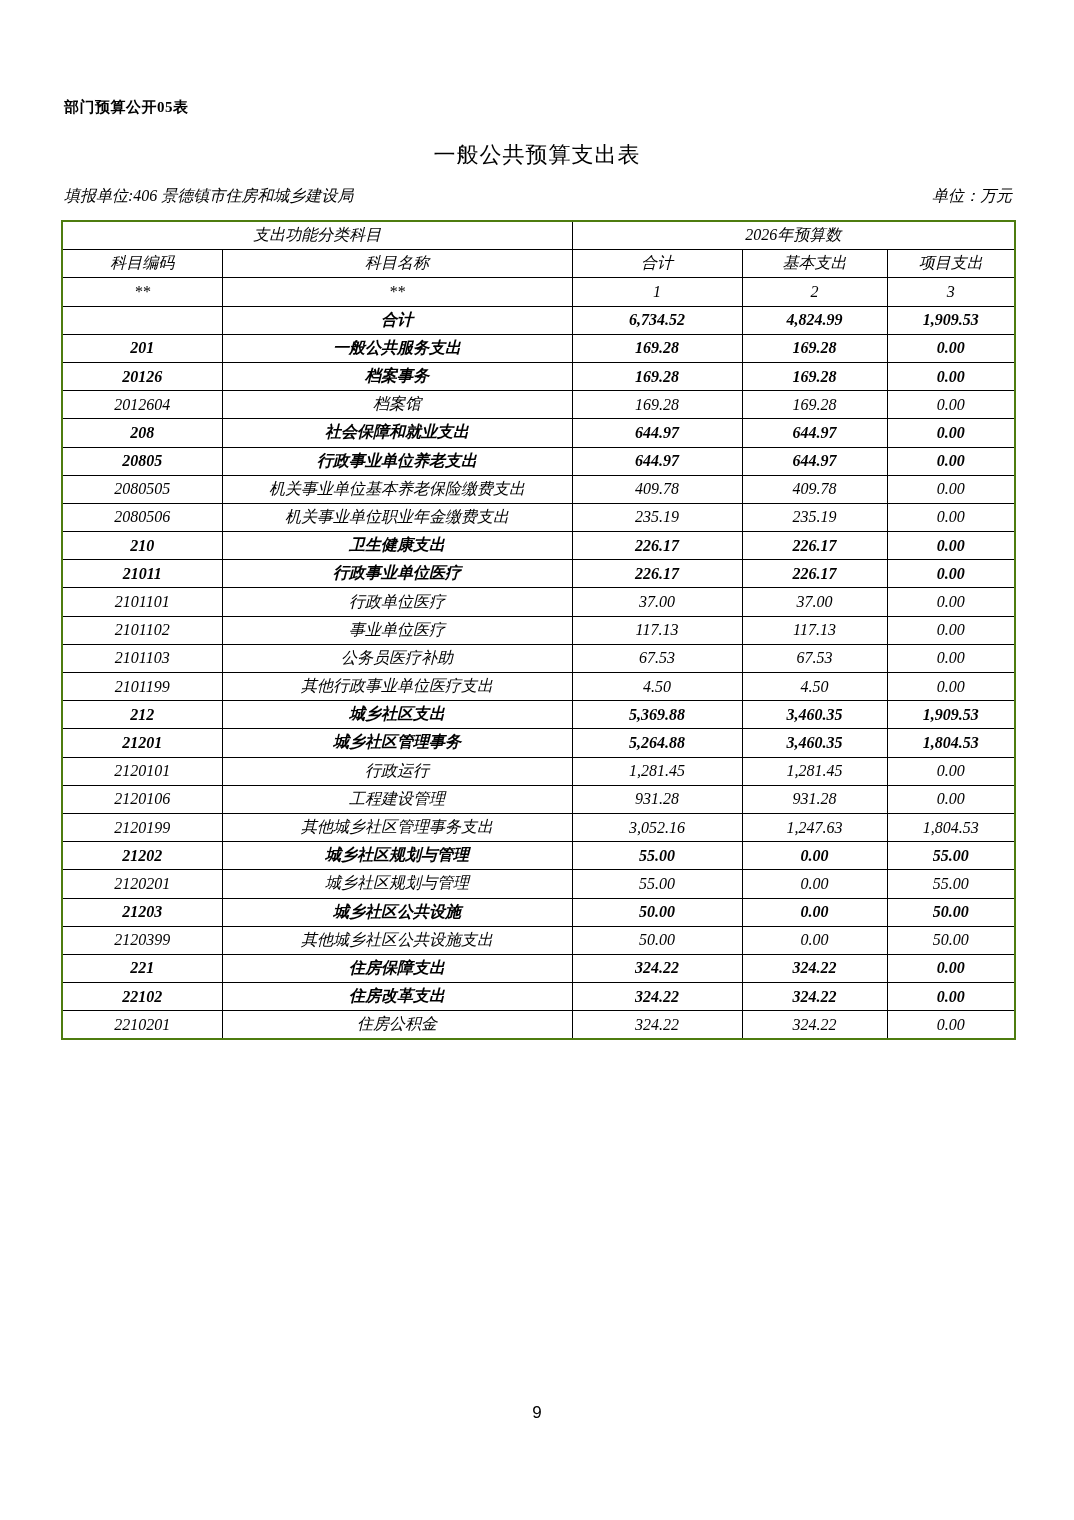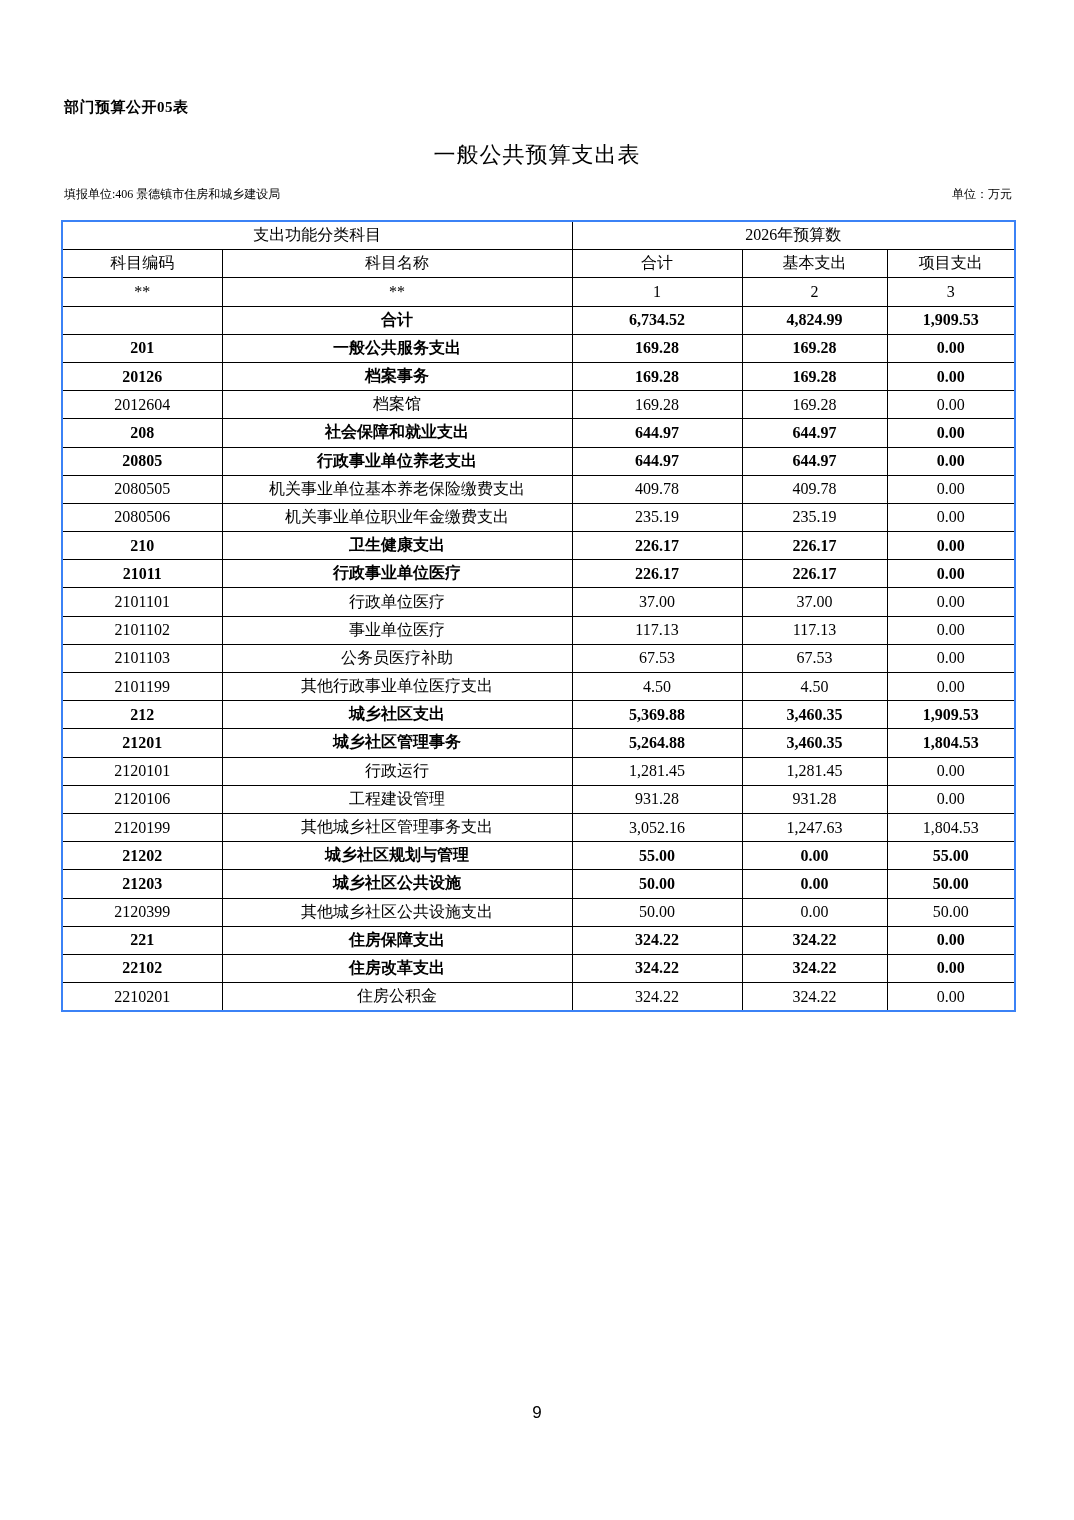--- a/index.html
+++ b/index.html
@@ -35,30 +35,32 @@
     font-weight: normal;
     letter-spacing: 1px;
   }
   .info-line {
     position: absolute;
     left: 64px;
     top: 186px;
     width: 948px;
     display: flex;
     justify-content: space-between;
-    font-size: 12px;
+    font-size: 16px;
+    font-style: italic;
   }
   table.budget {
     position: absolute;
     left: 61px;
     top: 220px;
     width: 953px;
     border-collapse: collapse;
     table-layout: fixed;
-    border: 2px solid #3b82f6;
+    border: 2px solid #4d7c0f;
+    font-style: italic;
   }
   table.budget th,
   table.budget td {
     border: 1px solid #000000;
     text-align: center;
     vertical-align: middle;
     font-weight: normal;
     font-size: 16px;
     height: 27.2px;
     padding: 0 2px;
@@ -254,20 +256,27 @@
           <td>1,247.63</td>
           <td>1,804.53</td>
         </tr>
         <tr class="bold-row">
           <td>21202</td>
           <td>城乡社区规划与管理</td>
           <td>55.00</td>
           <td>0.00</td>
           <td>55.00</td>
         </tr>
+        <tr>
+          <td>2120201</td>
+          <td>城乡社区规划与管理</td>
+          <td>55.00</td>
+          <td>0.00</td>
+          <td>55.00</td>
+        </tr>
         <tr class="bold-row">
           <td>21203</td>
           <td>城乡社区公共设施</td>
           <td>50.00</td>
           <td>0.00</td>
           <td>50.00</td>
         </tr>
         <tr>
           <td>2120399</td>
           <td>其他城乡社区公共设施支出</td>

